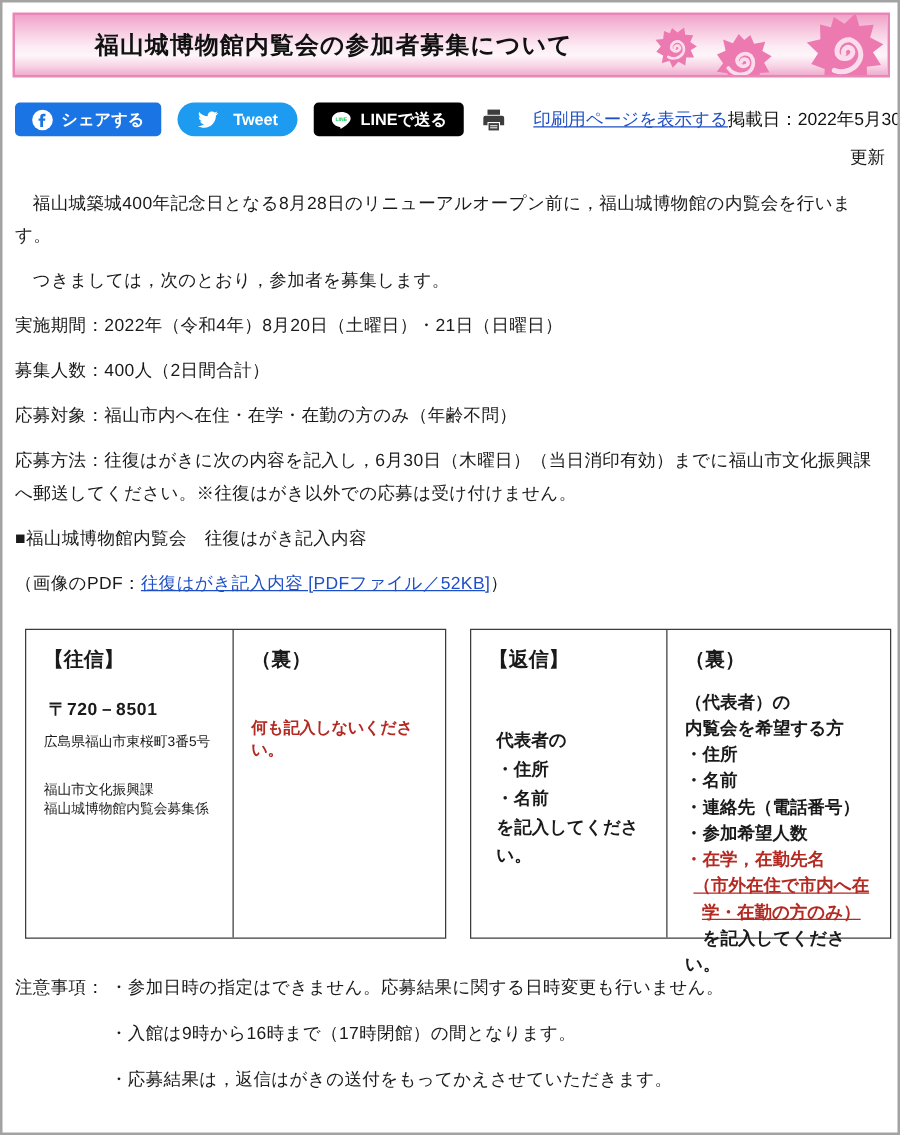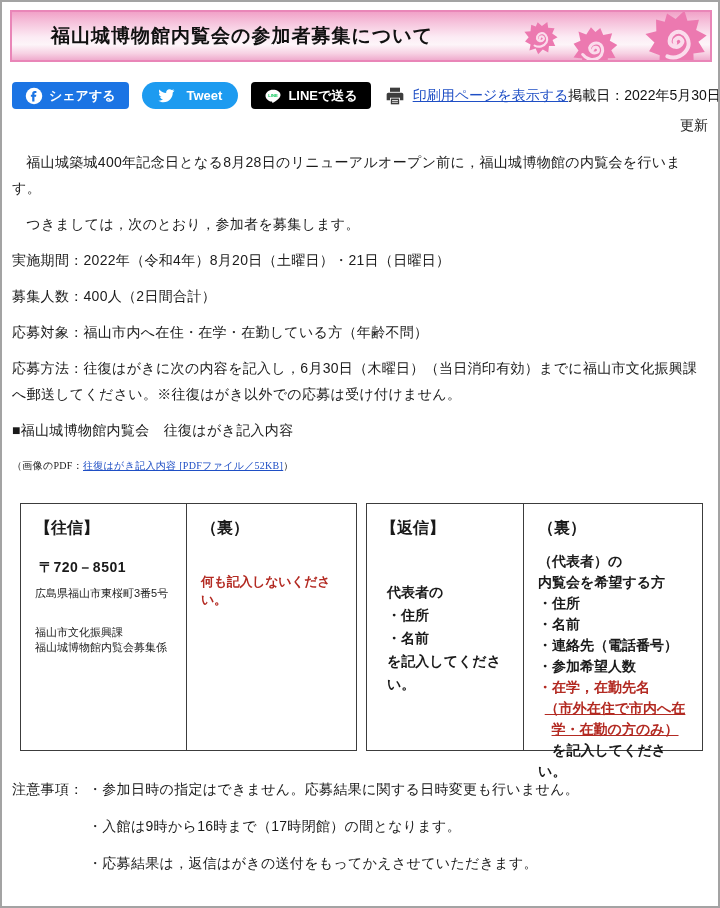--- a/index.html
+++ b/index.html
@@ -16,21 +16,21 @@
   
   .banner {
     position:relative;
     margin:8px 6px 0 8px;
     height:52px;
     border:2px solid #e986b8;
     background:linear-gradient(180deg,#f1a2c8 0%,#f6c3dc 22%,#fcebf4 52%,#fdf5f9 68%,#f7d2e4 86%,#efaccd 100%);
     overflow:hidden;
   }
   .banner-title {
-    position:absolute; left:39px; top:50%; transform:translateY(-50%);
+    position:absolute; left:64px; top:50%; transform:translateY(-50%);
     font-size:19px; font-weight:bold; letter-spacing:1px; color:#111;
   }
   .rose { position:absolute; color:#ec79b0; }
   .rose-1 { width:34px; height:34px; right:152px; top:9px; transform:rotate(-12deg); }
   .rose-2 { width:46px; height:46px; right:92px;  top:14px; transform:rotate(14deg); }
   .rose-3 { width:62px; height:62px; right:2px;   top:-2px; transform:rotate(-20deg); }
 
   
   .toolbar {
     display:flex; align-items:center;
@@ -39,33 +39,33 @@
   .btn {
     display:inline-flex; align-items:center; gap:6px;
     height:27px; padding:0 13px;
     color:#fff; font-weight:bold; font-size:13px;
     border:none; cursor:pointer; white-space:nowrap;
   }
   .btn svg { flex:none; }
   .btn-fb   { background:#1b74e4; border-radius:4px; }
   .btn-tw   { background:#1d9bf0; border-radius:14px; margin-left:13px; padding:0 16px;gap:12px; }
   .btn-line { background:#000000; border-radius:4px;  margin-left:13px; }
-  .print-group { display:flex; align-items:center; gap:8px; margin-left:14px; }
+  .print-group { display:flex; align-items:center; gap:22px; margin-left:14px; }
   .print-link { font-size:14px; color:#1f4fc5; text-decoration:underline; cursor:pointer; white-space:nowrap; }
   .published { margin-left:auto; font-size:14px; color:#111; white-space:nowrap; }
   .updated-line { text-align:right; margin:8px 10px 0 0; font-size:14px; }
 
   
   .content { margin:14px 10px 0 10px; }
   .para { font-size:14px; line-height:26px; letter-spacing:.3px; margin-bottom:10px; }
-  .pdf-line { font-size:10px; line-height:26px; letter-spacing:.3px; margin-bottom:12px;font-family:Liberation Serif, serif; }
+  .pdf-line { font-size:14px; line-height:26px; letter-spacing:.3px; margin-bottom:12px; }
   .pdf-link { color:#1f4fc5; text-decoration:underline; cursor:pointer; }
 
   
-  .postcards { display:flex; margin:24px 8px 0 18px; gap:9px; }
+  .postcards { display:flex; margin:24px 8px 0 18px; gap:19px; }
   .pc-box {
     width:337px; height:248px;
     border:1px solid #3c3c3c;
     display:flex; background:#fff;
   }
   .pc-col { padding:14px 10px 10px 14px; position:relative; }
   .pc-divider { border-left:1px solid #3c3c3c; }
   .pc-box-1 .pc-col-1 { width:166px; }
   .pc-box-1 .pc-col-2 { width:171px; }
   .pc-box-2 .pc-col-1 { width:157px; }
@@ -149,21 +149,21 @@
 
   <span class="published">掲載日：2022年5月30日</span>
 </div>
 <div class="updated-line">更新</div>
 
 <div class="content">
   <p class="para">　福山城築城400年記念日となる8月28日のリニューアルオープン前に，福山城博物館の内覧会を行います。</p>
   <p class="para">　つきましては，次のとおり，参加者を募集します。</p>
   <p class="para">実施期間：2022年（令和4年）8月20日（土曜日）・21日（日曜日）</p>
   <p class="para">募集人数：400人（2日間合計）</p>
-  <p class="para">応募対象：福山市内へ在住・在学・在勤している方（年齢不問）</p>
+  <p class="para">応募対象：福山市内へ在住・在学・在勤の方のみ（年齢不問）</p>
   <p class="para">応募方法：往復はがきに次の内容を記入し，6月30日（木曜日）（当日消印有効）までに福山市文化振興課へ郵送してください。※往復はがき以外での応募は受け付けません。</p>
   <p class="para">■福山城博物館内覧会　往復はがき記入内容</p>
   <p class="pdf-line"><span>（画像のPDF：</span><a class="pdf-link">往復はがき記入内容 [PDFファイル／52KB]</a><span>）</span></p>
 </div>
 
 <div class="postcards">
 
   <div class="pc-box pc-box-1">
     <div class="pc-col pc-col-1">
       <div class="pc-head">【往信】</div>

